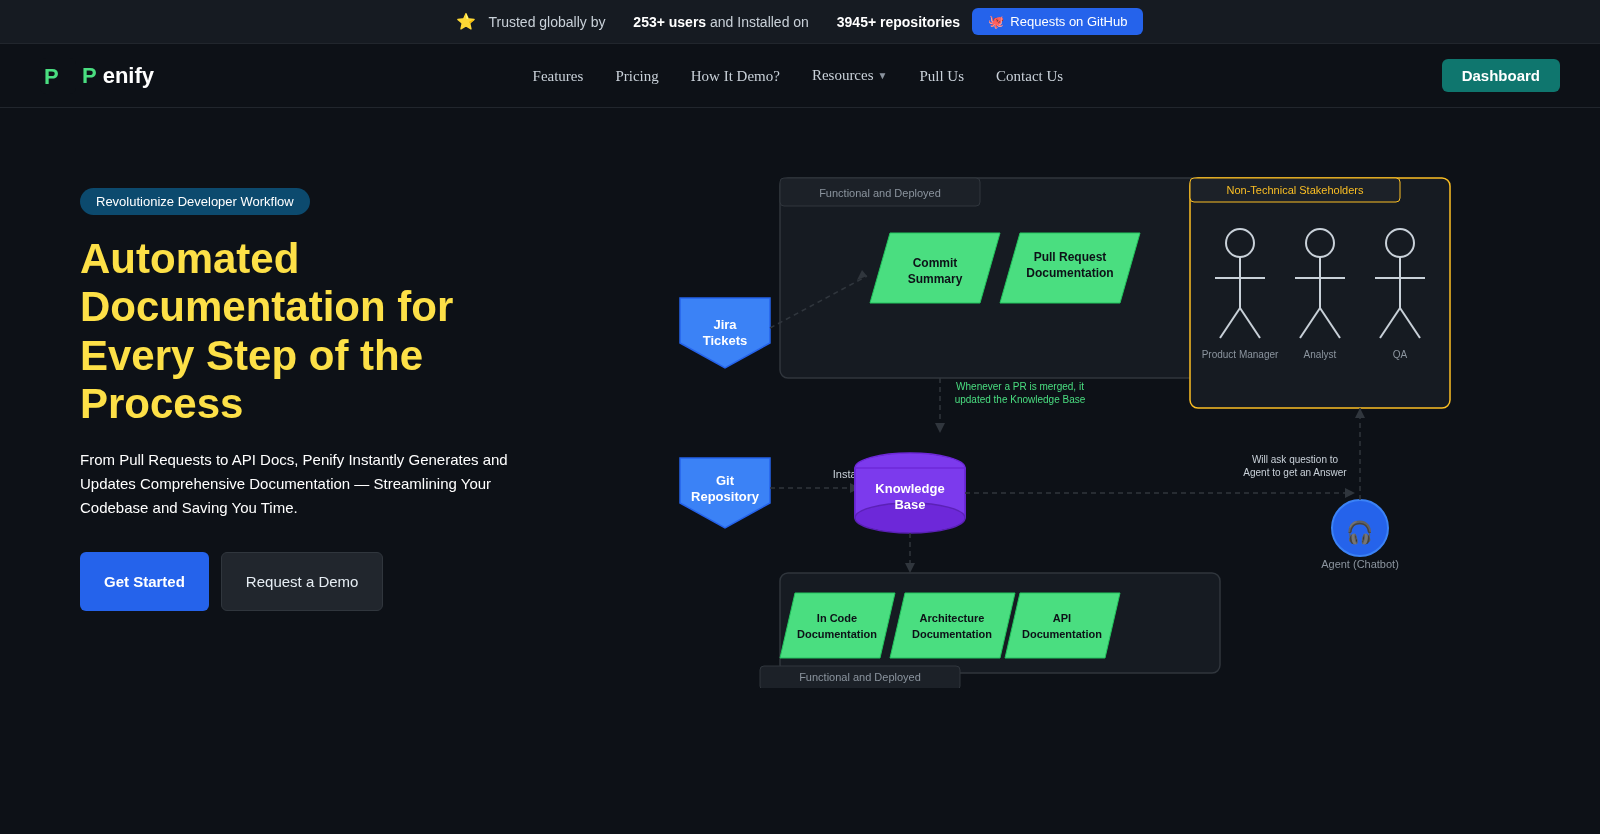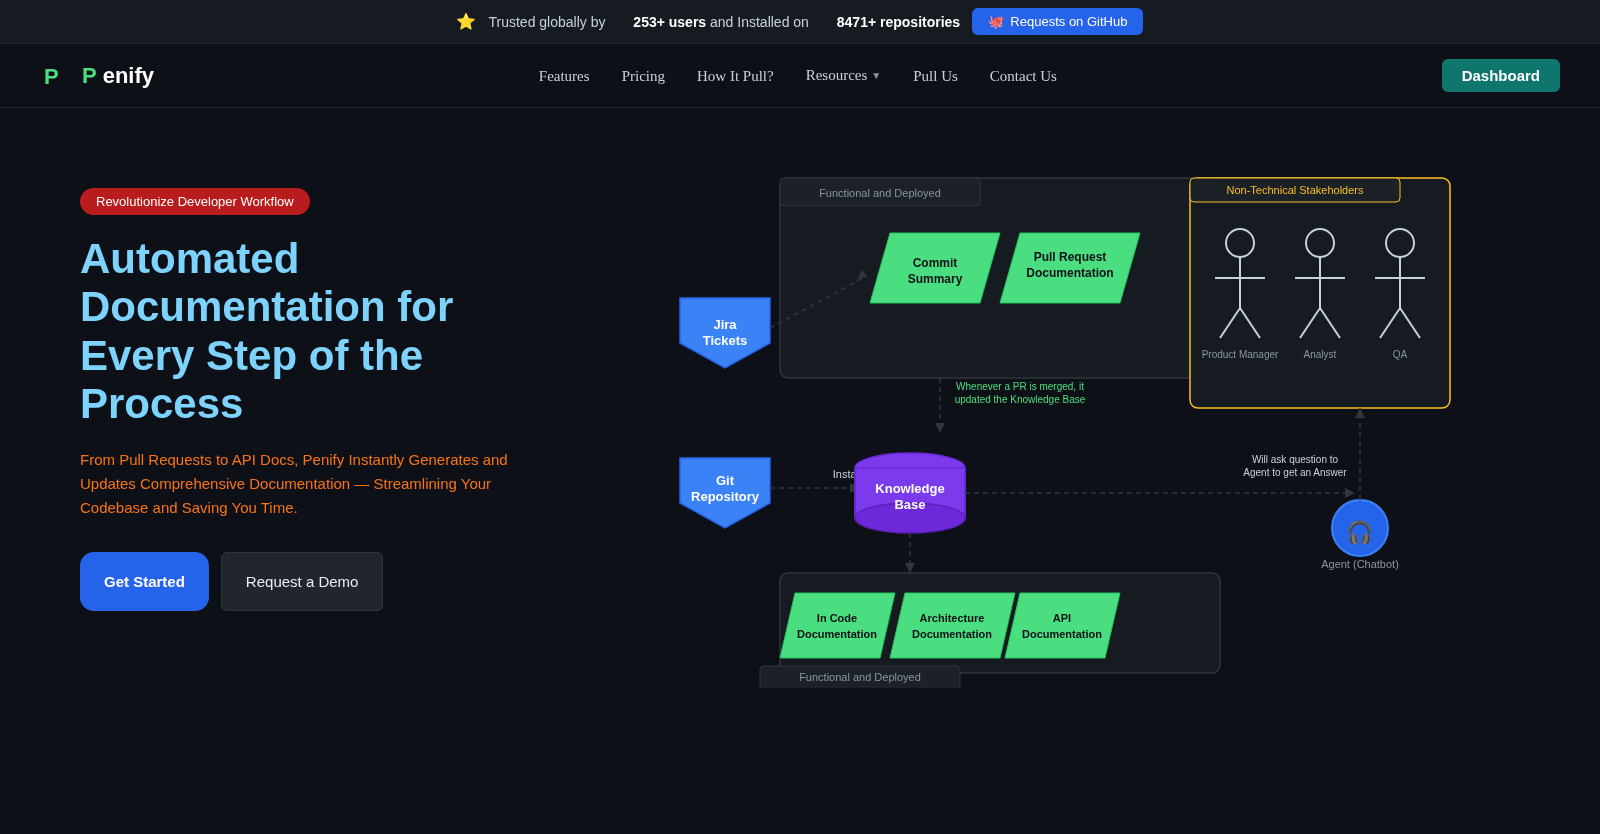--- a/index.html
+++ b/index.html
@@ -98,50 +98,50 @@
       align-items: flex-start;
       padding: 60px 80px 40px 80px;
       gap: 40px;
     }
     .hero-left {
       flex: 0 0 480px;
       padding-top: 20px;
     }
     .badge {
       display: inline-block;
-      background-color: #b91c1c;
+      background-color: #0c4a6e;
       color: #fff;
       border-radius: 20px;
       padding: 6px 16px;
       font-size: 13px;
       font-weight: 500;
       margin-bottom: 20px;
     }
     .hero-title {
       font-size: 42px;
       font-weight: 800;
       line-height: 1.15;
-      color: #7dd3fc;
+      color: #fde047;
       margin-bottom: 20px;
     }
     .hero-subtitle {
       font-size: 15px;
-      color: #f97316;
+      color: #ffffff;
       line-height: 1.6;
       margin-bottom: 32px;
     }
     .hero-buttons {
       display: flex;
       gap: 12px;
     }
     .btn-primary {
       background-color: #2563eb;
       color: #fff;
       border: none;
-      border-radius: 14px;
+      border-radius: 6px;
       padding: 12px 24px;
       font-size: 15px;
       font-weight: 600;
       cursor: pointer;
     }
     .btn-secondary {
       background-color: #21262d;
       color: #e6edf3;
       border: 1px solid #30363d;
       border-radius: 6px;
@@ -165,41 +165,41 @@
   </style>
 </head>
 <body>
 
 <div class="top-banner">
   <span class="star">⭐</span>
   <span>
     <span>Trusted globally by </span>
     <strong>253+ users</strong>
     <span> and Installed on </span>
-    <strong>8471+ repositories</strong>
+    <strong>3945+ repositories</strong>
   </span>
   <button class="install-btn">
     <span>🐙</span>
     <span>Requests on GitHub</span>
   </button>
 </div>
 
 <nav>
   <a class="logo" href="#">
     <svg class="logo-icon" viewBox="0 0 36 36" fill="none" xmlns="http://www.w3.org/2000/svg">
       <rect width="36" height="36" rx="6" fill="#0d1117"></rect>
       <text x="4" y="26" font-size="22" font-weight="800" fill="#4ade80">P</text>
     </svg>
     <span style="color:#4ade80;font-weight:800;font-size:22px">P</span>
       <span style="color:#fff;font-weight:800;font-size:22px">enify</span>
   </a>
   <ul class="nav-links">
     <li><a href="#">Features</a></li>
     <li><a href="#">Pricing</a></li>
-    <li><a href="#">How It Pull?</a></li>
+    <li><a href="#">How It Demo?</a></li>
     <li>
       <a href="#" class="nav-resources">
         <span>Resources</span>
         <span class="chevron">▼</span>
       </a>
     </li>
     <li><a href="#">Pull Us</a></li>
     <li><a href="#">Contact Us</a></li>
   </ul>
   <button class="dashboard-btn">Dashboard</button>

